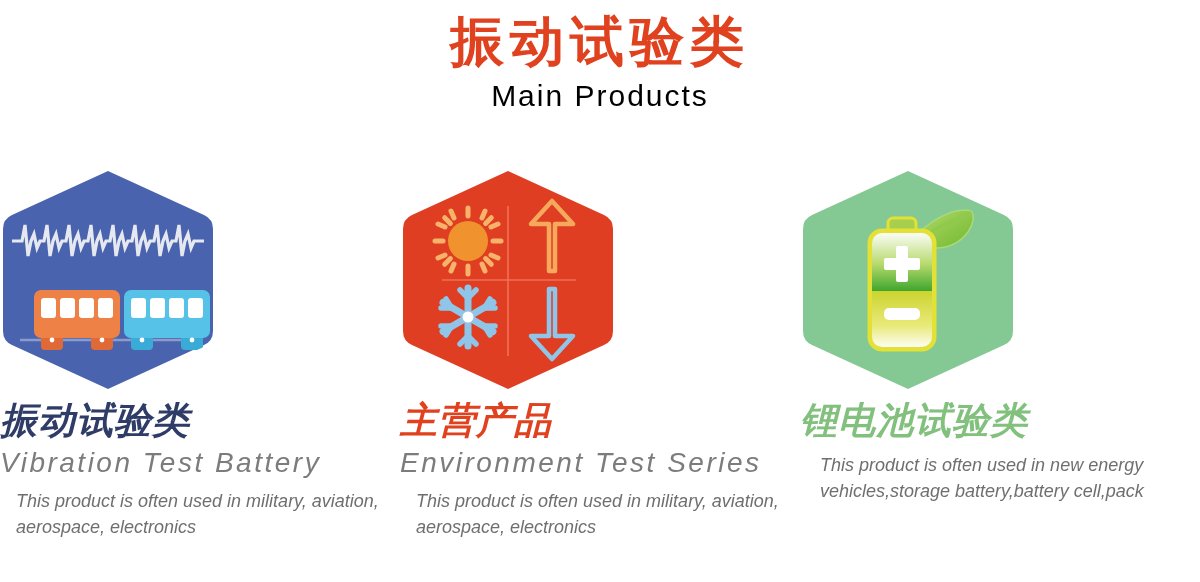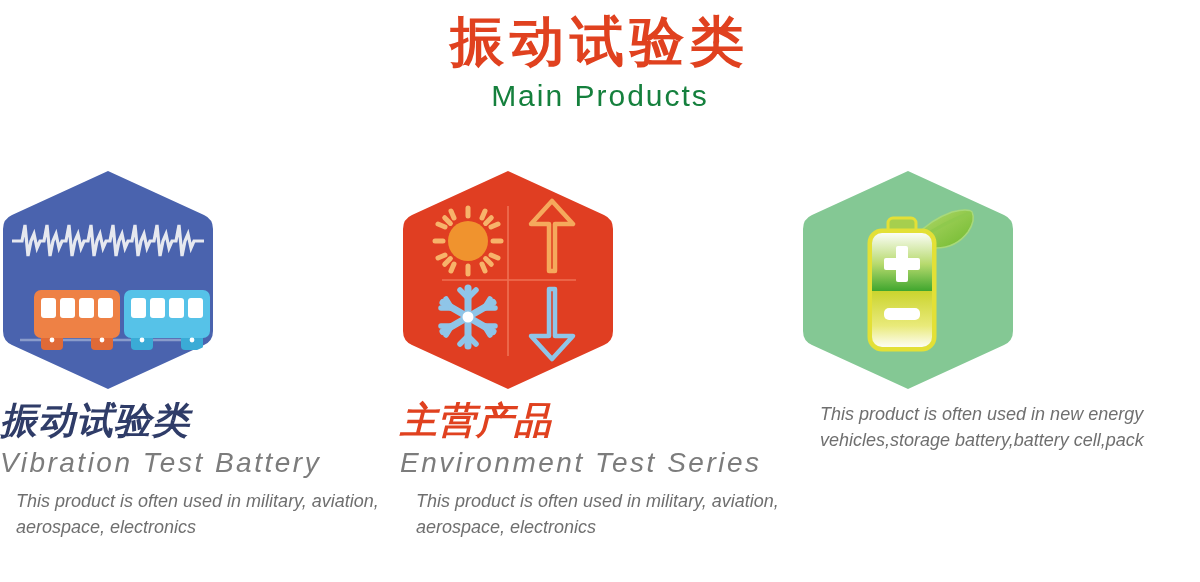--- a/index.html
+++ b/index.html
@@ -26,21 +26,21 @@
     font-size: 54px;
     font-weight: bold;
     color: #e0411f;
     letter-spacing: 6px;
     line-height: 1.05;
     margin: 0;
     font-family: "DejaVu Sans", "Liberation Sans", sans-serif;
   }
   .header-en {
     font-size: 30px;
-    color: #15803d;
+    color: #000000;
     letter-spacing: 2px;
     margin: 8px 0 0 0;
     font-weight: normal;
     font-family: "Liberation Sans", sans-serif;
   }
 
   
   .columns {
     position: absolute;
     top: 168px;
@@ -285,16 +285,17 @@
             <g fill="#ffffff">
               <rect x="96" y="78" width="12" height="36" rx="2"></rect>
               <rect x="84" y="90" width="36" height="12" rx="2"></rect>
             </g>
 
             <rect x="84" y="140" width="36" height="12" rx="5" fill="#ffffff"></rect>
           </g>
         </g>
       </svg>
     </div>
+    <div class="label-cn green">锂电池试验类</div>
     <div class="desc">This product is often used in new energy vehicles,storage battery,battery cell,pack</div>
   </div>
 
 </div>
 
 </body></html>

